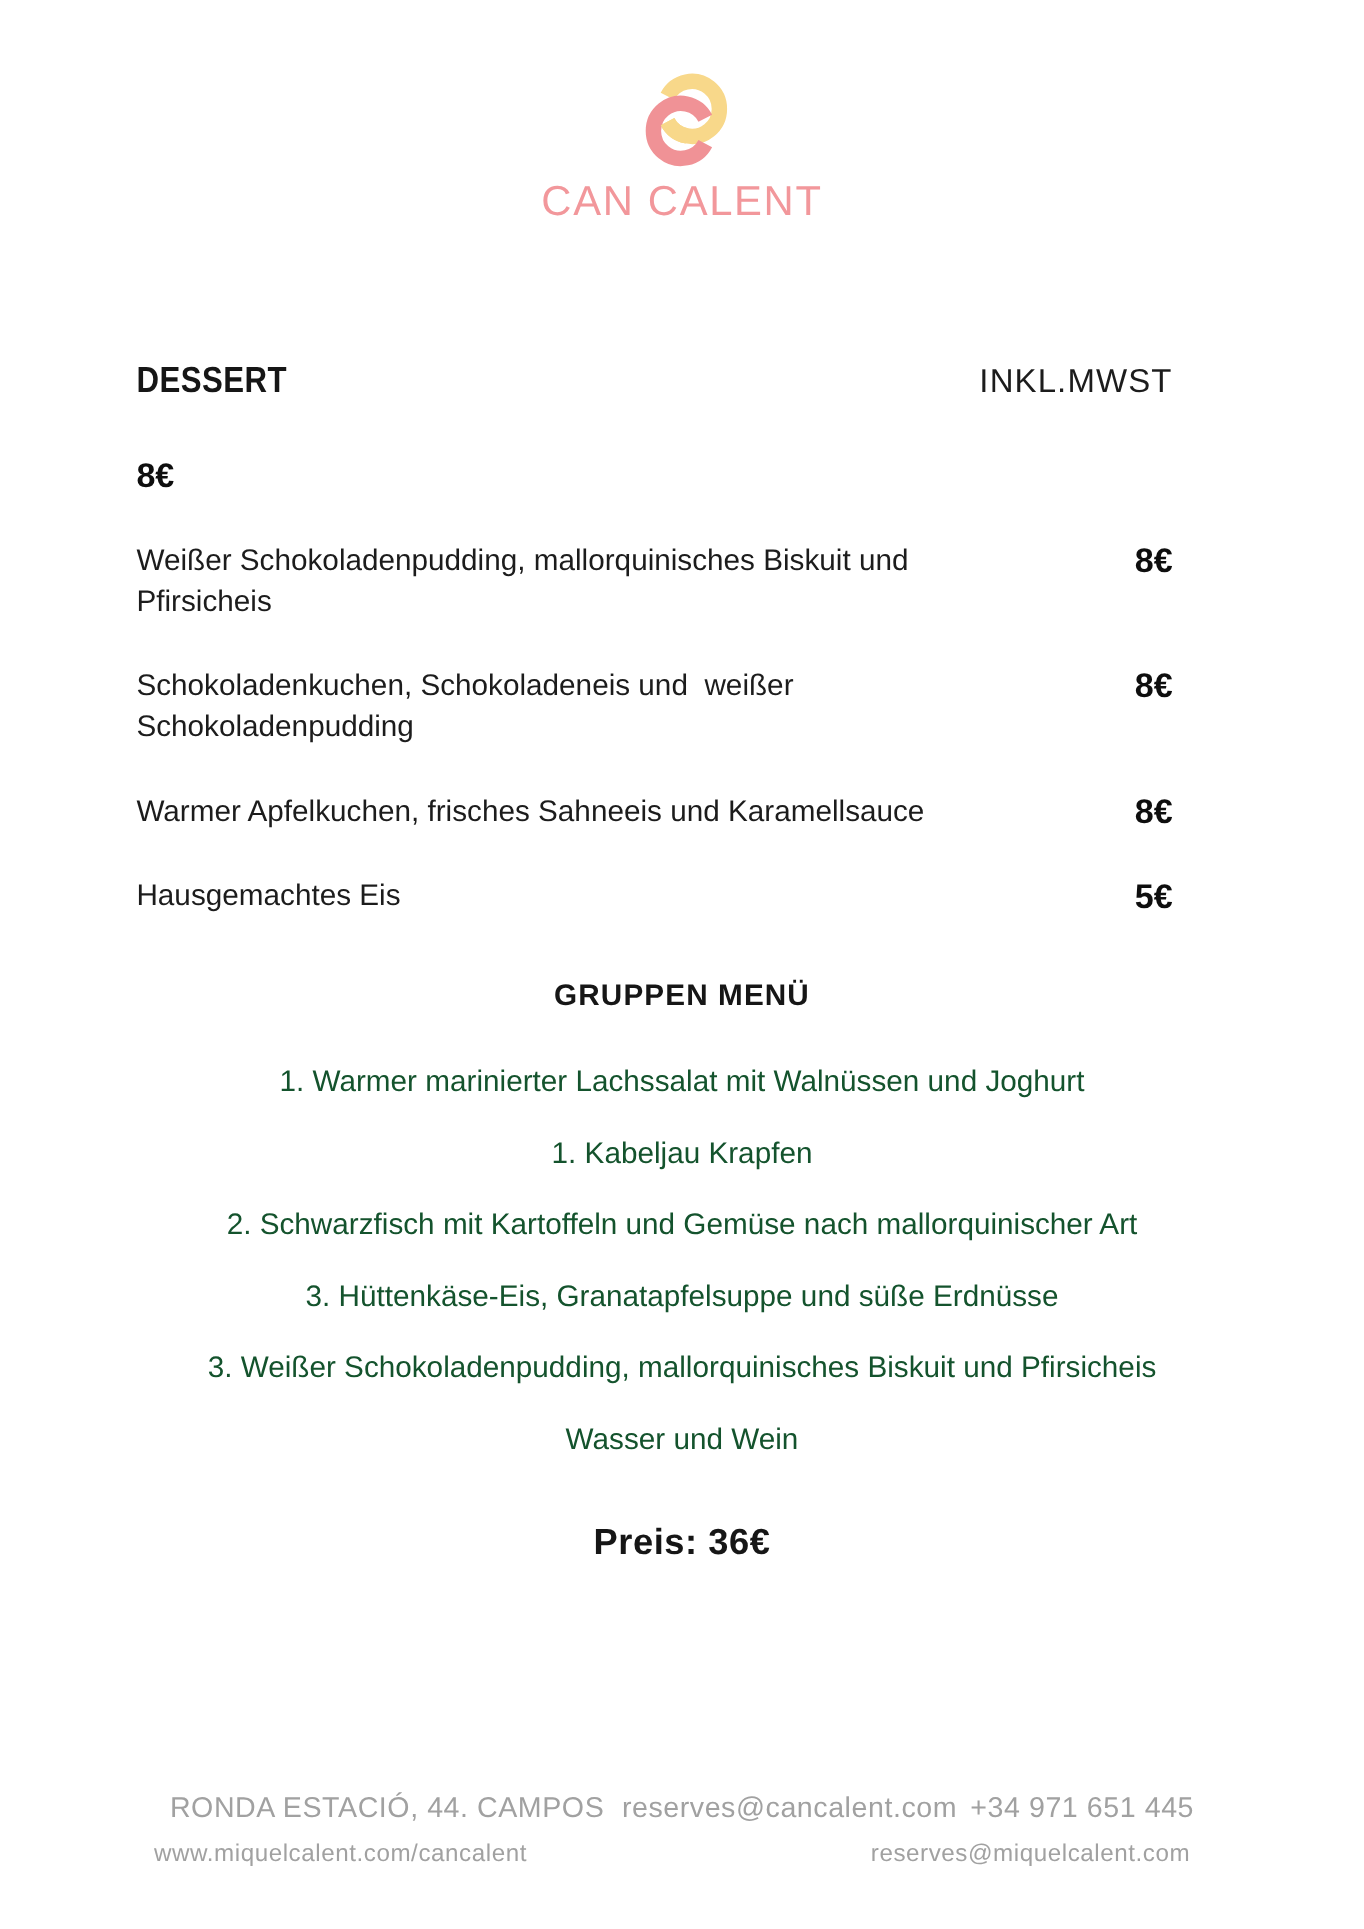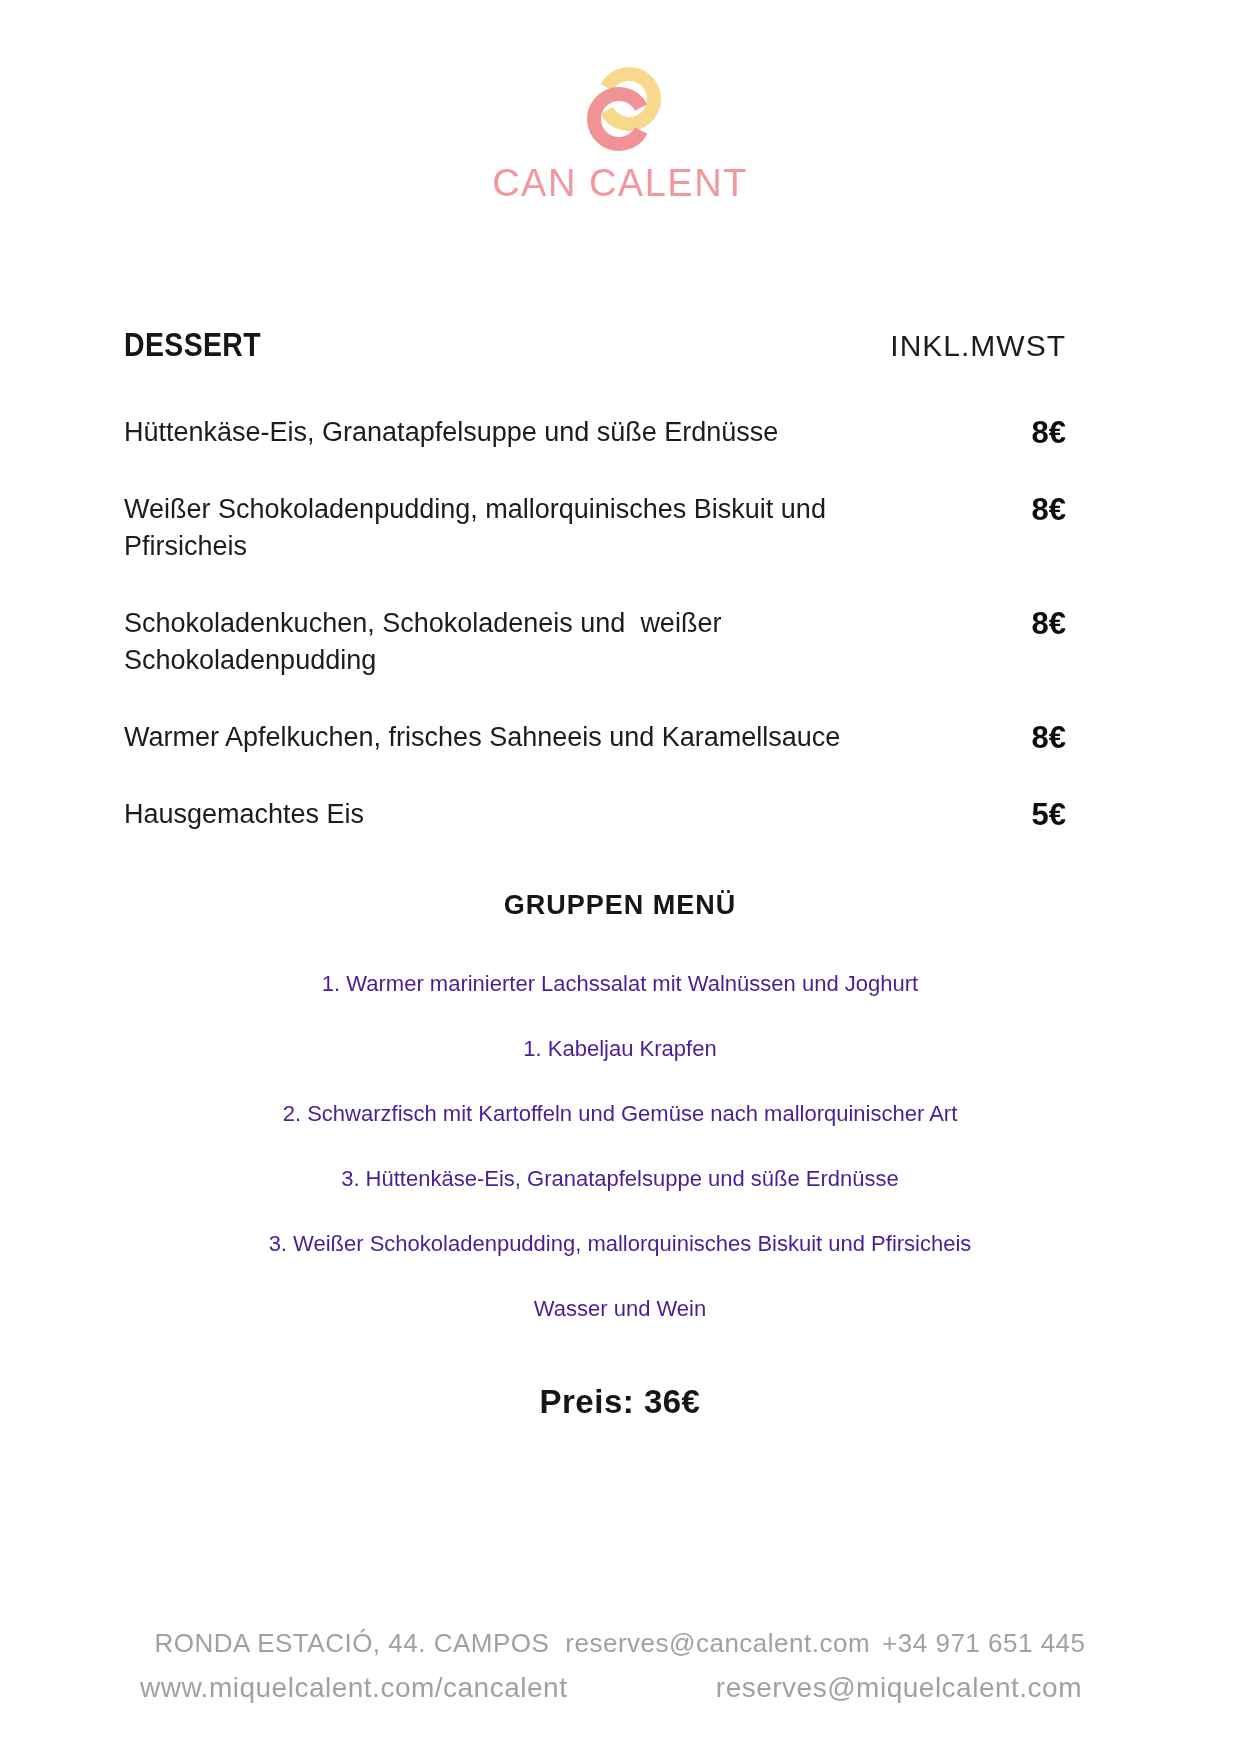--- a/index.html
+++ b/index.html
@@ -81,23 +81,23 @@
     width: 100%;
     text-align: center;
   }
   .group-title {
     font-size: 27px;
     font-weight: 700;
     letter-spacing: 1px;
   }
   .gitem {
     margin-top: 28px;
-    font-size: 22px;
+    font-size: 27px;
     line-height: 37px;
-    color: #4c1d95;
+    color: #14532d;
   }
   .gitem.first { margin-top: 44px; }
   .menu-price {
     margin-top: 56px;
     font-size: 33px;
     font-weight: 700;
     letter-spacing: 0.5px;
   }
 
   
@@ -111,21 +111,21 @@
     letter-spacing: 0.5px;
   }
   .footer-line1 .email { margin-left: 16px; }
   .footer-line1 .phone { margin-left: 12px; }
   .footer-line2 {
     position: absolute;
     top: 1672px;
     left: 140px; right: 158px;
     display: flex;
     justify-content: space-between;
-    font-size: 28px;
+    font-size: 22px;
     color: #a1a1a1;
     letter-spacing: 0.5px;
   }
 </style>
 </head>
 <body>
 
 <div class="page">
 
   <header class="brand">
@@ -140,23 +140,20 @@
     <div class="wordmark">CAN CALENT</div>
   </header>
 
   <section class="dessert">
     <div class="dessert-head">
       <div class="dessert-title">DESSERT</div>
       <div class="tax-note">INKL.MWST</div>
     </div>
 
     <div class="item-row first">
-      <div class="item-name">
-        <div class="ln">Hüttenkäse-Eis, Granatapfelsuppe und süße Erdnüsse</div>
-      </div>
       <div class="item-price">8€</div>
     </div>
 
     <div class="item-row">
       <div class="item-name">
         <div class="ln">Weißer Schokoladenpudding, mallorquinisches Biskuit und</div>
         <div class="ln">Pfirsicheis</div>
       </div>
       <div class="item-price">8€</div>
     </div>

